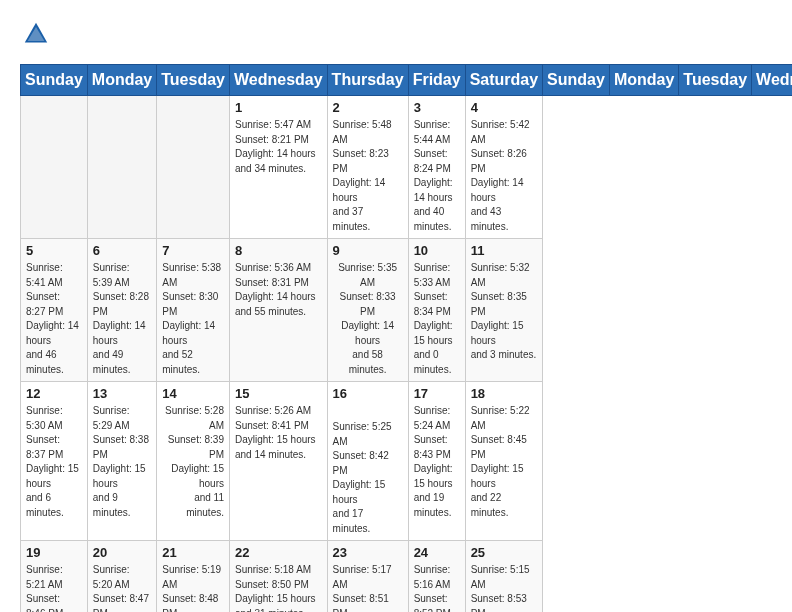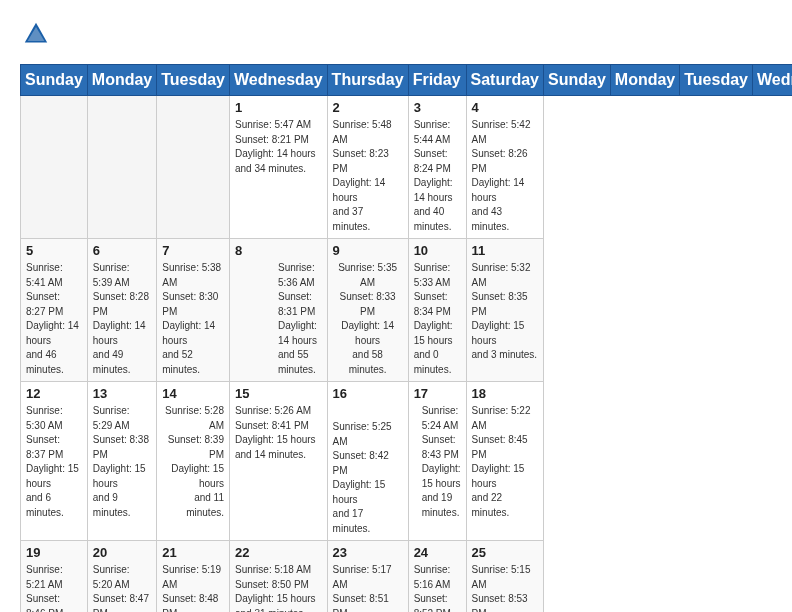--- a/index.html
+++ b/index.html
@@ -186,21 +186,21 @@
         </td>
         <td>
           <div class="day-num">7</div>
           <div class="day-info" style="white-space: pre-line;">Sunrise: 5:38 AM
 Sunset: 8:30 PM
 Daylight: 14 hours
 and 52 minutes.</div>
         </td>
         <td>
           <div class="day-num">8</div>
-          <div class="day-info" style="white-space: pre-line; margin-left: 43px;">Sunrise: 5:36 AM
+          <div class="day-info" style="white-space: pre-line;">Sunrise: 5:36 AM
 Sunset: 8:31 PM
 Daylight: 14 hours
 and 55 minutes.</div>
         </td>
         <td>
           <div class="day-num">9</div>
           <div class="day-info" style="white-space: pre-line; text-align: center;">Sunrise: 5:35 AM
 Sunset: 8:33 PM
 Daylight: 14 hours
 and 58 minutes.</div>
@@ -251,21 +251,21 @@
         </td>
         <td>
           <div class="day-num">16</div>
           <div class="day-info" style="white-space: pre-line; margin-top: 19px;">Sunrise: 5:25 AM
 Sunset: 8:42 PM
 Daylight: 15 hours
 and 17 minutes.</div>
         </td>
         <td>
           <div class="day-num">17</div>
-          <div class="day-info" style="white-space: pre-line; margin-left: 8px;">Sunrise: 5:24 AM
+          <div class="day-info" style="white-space: pre-line;">Sunrise: 5:24 AM
 Sunset: 8:43 PM
 Daylight: 15 hours
 and 19 minutes.</div>
         </td>
         <td>
           <div class="day-num">18</div>
           <div class="day-info" style="white-space: pre-line;">Sunrise: 5:22 AM
 Sunset: 8:45 PM
 Daylight: 15 hours
 and 22 minutes.</div>

